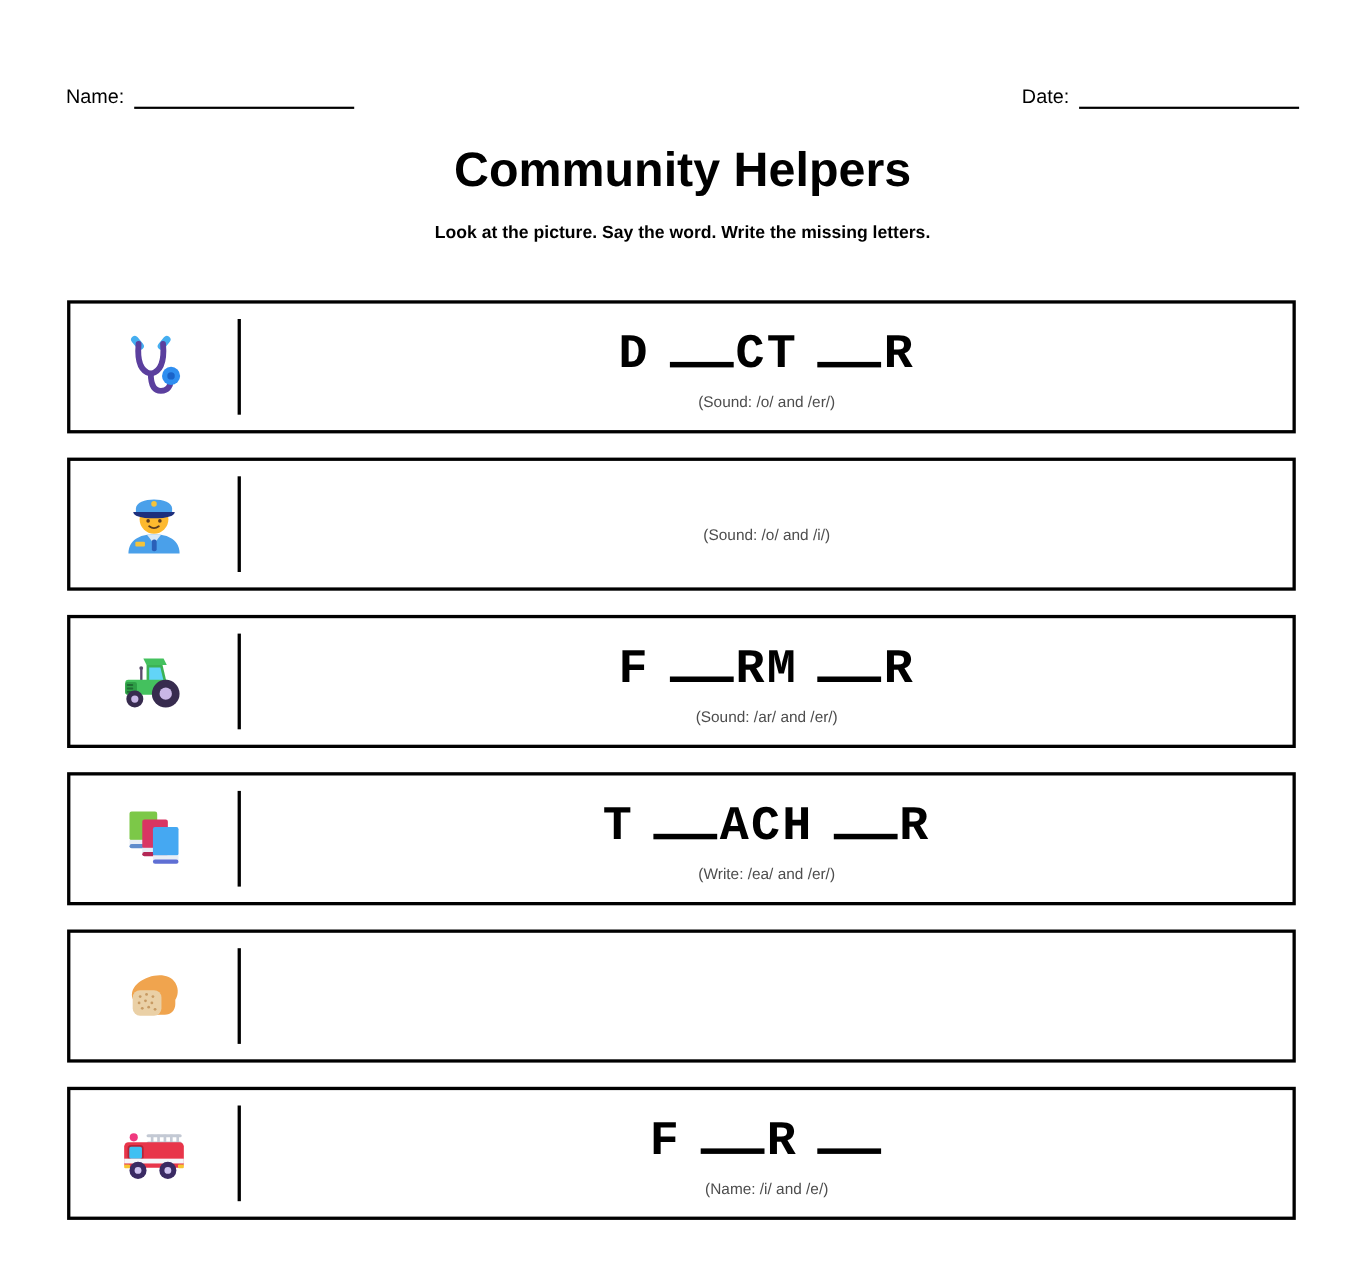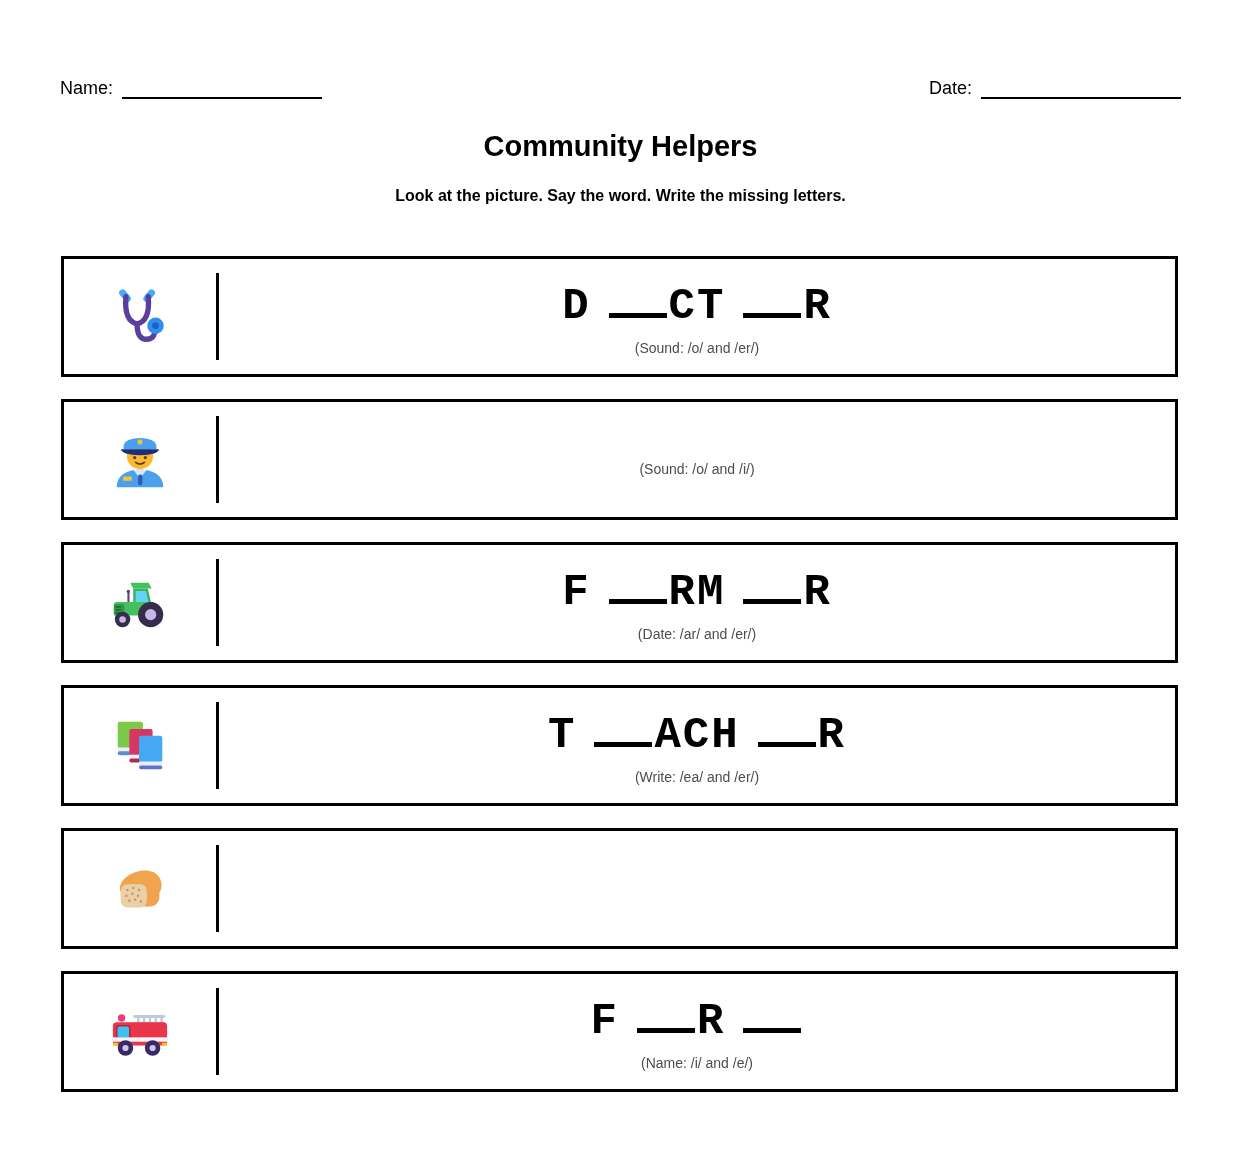--- a/index.html
+++ b/index.html
@@ -16,21 +16,21 @@
     font-size: 18px;
     margin-top: 23px;
   }
   .field { display: flex; align-items: flex-end; gap: 9px; }
   .field-label { line-height: 1.1; }
   .write-line {
     display: inline-block; width: 200px; height: 15px;
     border-bottom: 2.5px solid #000;
   }
   .title {
-    text-align: center; font-size: 29px; font-weight: bold;
+    text-align: center; font-size: 44px; font-weight: bold;
     margin-top: 32px; line-height: 1.1;
   }
   .subtitle {
     text-align: center; font-size: 16px; font-weight: bold; 
     margin-top: 24px; line-height: 1.1;
   }
   .sheet { margin: 52px 0 0 61px; width: 1117px; }
   .row {
     box-sizing: border-box;
     width: 1117px; height: 121px;
@@ -136,21 +136,21 @@
     <rect x="6.5" y="41.4" width="6" height="1.8" rx="0.9" fill="#1f6b33"></rect>
     <circle cx="43" cy="44" r="13" fill="#372b4e"></circle>
           <circle cx="43" cy="44" r="5.8" fill="#c9b7e6"></circle>
     <circle cx="14" cy="49" r="8" fill="#372b4e"></circle>
           <circle cx="14" cy="49" r="3.4" fill="#c9b7e6"></circle>
         </svg>
       </div>
     <div class="divider"></div>
     <div class="content">
       <div class="word"><span class="letter">F</span><span class="blank"></span><span class="letter">R</span><span class="letter">M</span><span class="blank"></span><span class="letter">R</span></div>
-      <div class="sound">(Date: /ar/ and /er/)</div>
+      <div class="sound">(Sound: /ar/ and /er/)</div>
     </div>
   </div>
 
   <div class="row">
     <div class="icon-cell">
         <svg width="62" height="62" viewBox="0 0 64 64">
     <rect x="9" y="7" width="26" height="27" rx="2" fill="#7cc848"></rect>
     <rect x="9" y="33.5" width="26" height="4.5" fill="#e8eef6"></rect>
     <rect x="9" y="37.5" width="26" height="4" rx="2" fill="#5f8ccc"></rect>
     <rect x="21" y="14.5" width="24" height="27" rx="2" fill="#d93563"></rect>

